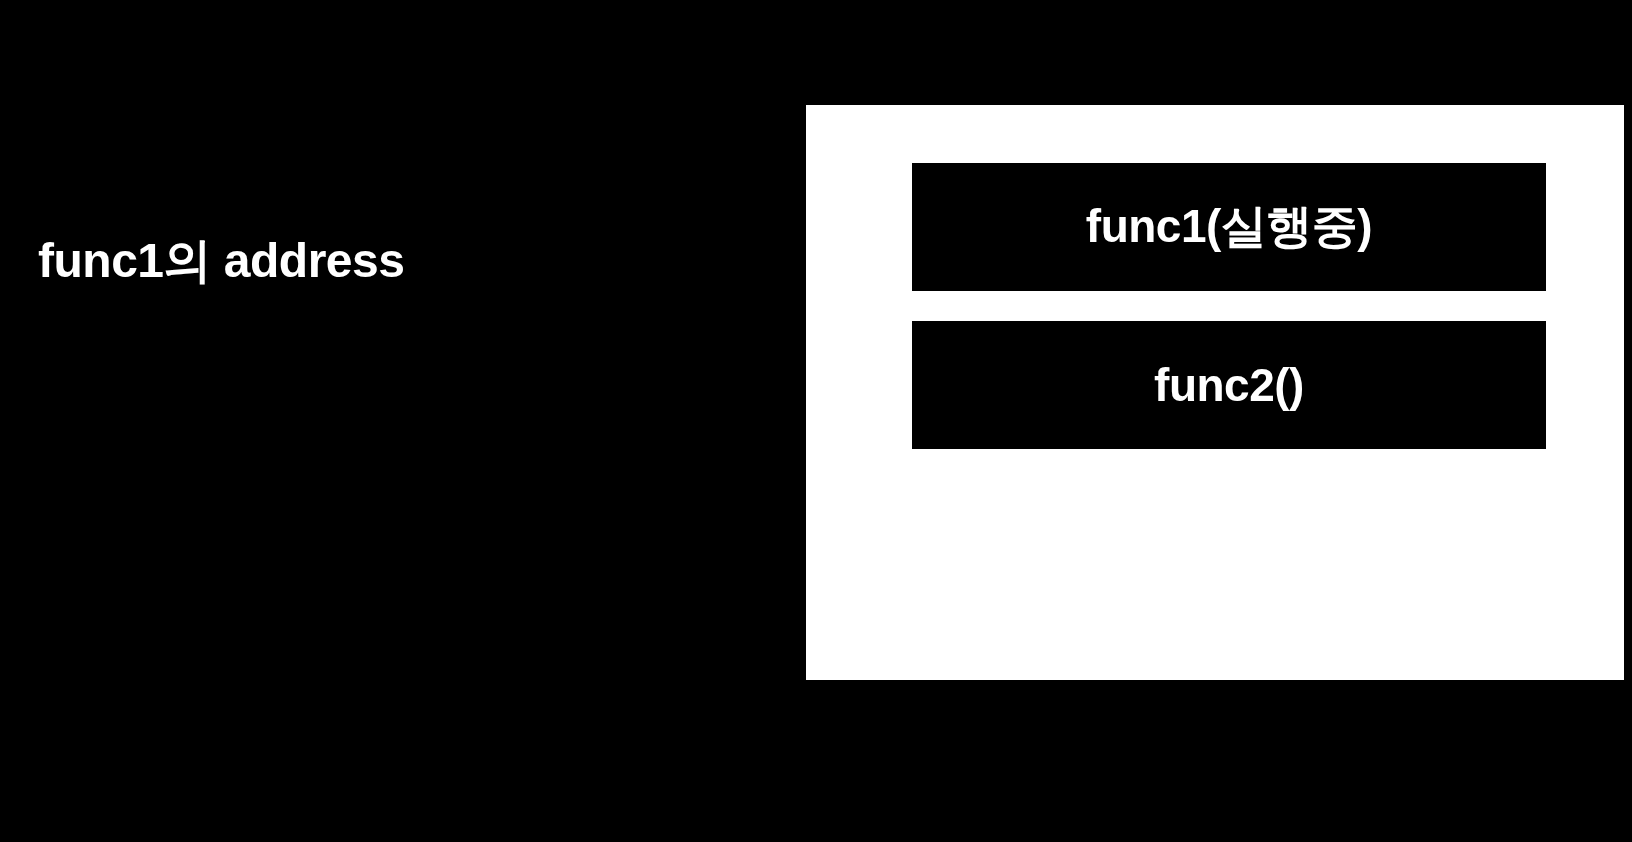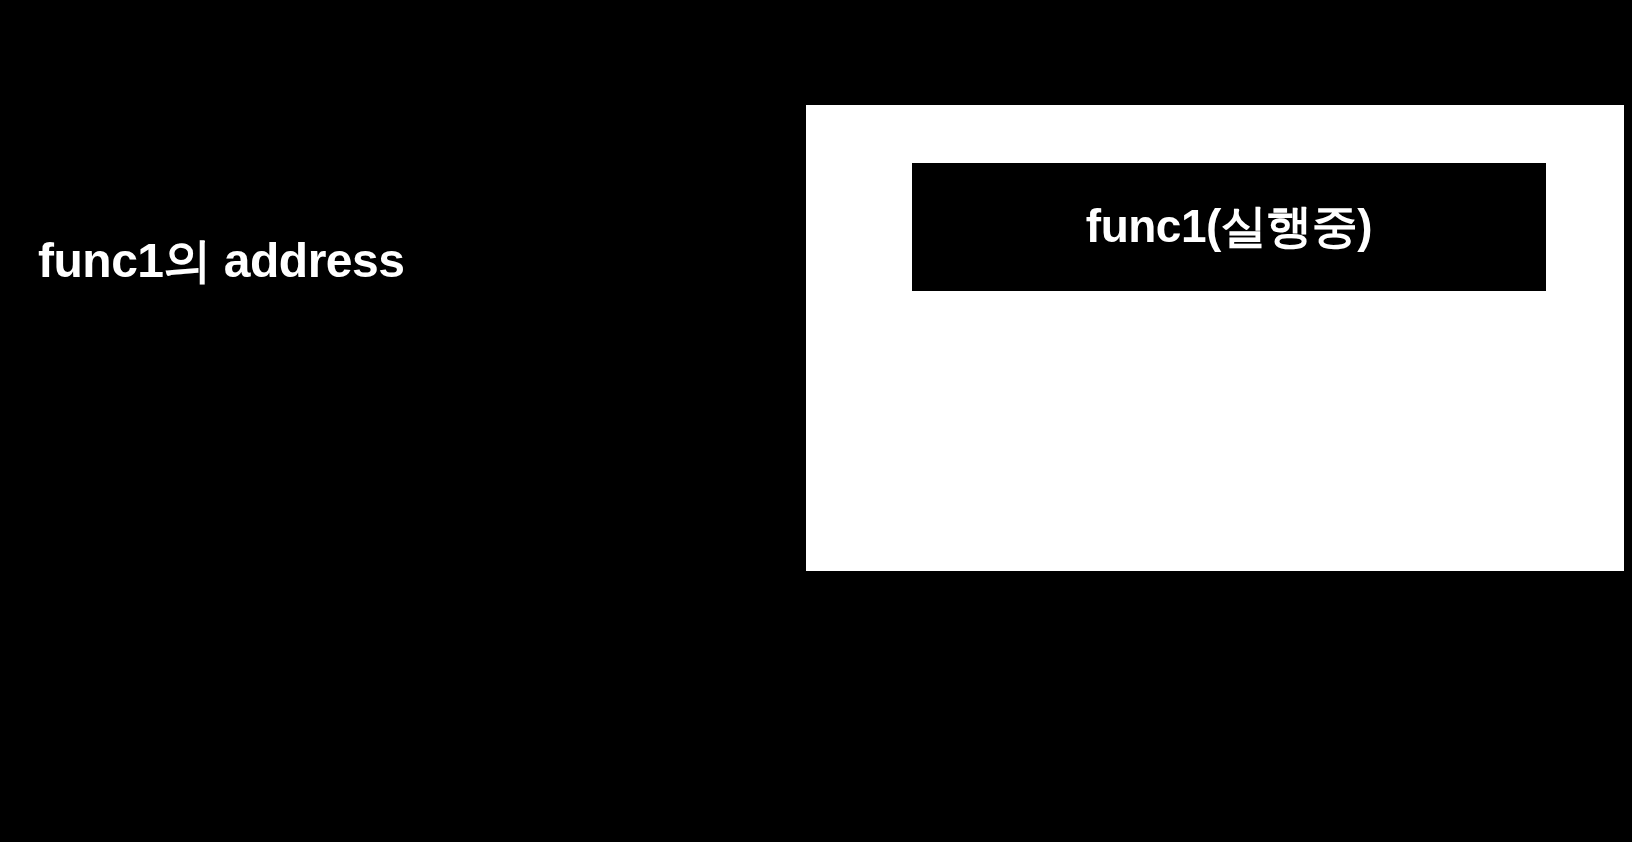--- a/index.html
+++ b/index.html
@@ -49,21 +49,21 @@
   .arrow svg {
     display: block;
   }
 
   
   .panel {
     position: absolute;
     left: 806px;
     top: 105px;
     width: 818px;
-    height: 466px;
+    height: 575px;
     background: #ffffff;
     box-sizing: border-box;
     padding: 58px 78px 58px 106px;
     display: flex;
     flex-direction: column;
     justify-content: flex-start;
     gap: 30px;
   }
 
   
@@ -89,15 +89,16 @@
 
   <div class="arrow">
     <svg width="130" height="40" viewBox="0 0 130 40" aria-hidden="true">
       <line x1="0" y1="20" x2="112" y2="20" stroke="#000000" stroke-width="6"></line>
       <polygon points="98,5 128,20 98,35" fill="#000000"></polygon>
     </svg>
   </div>
 
   <div class="panel">
     <div class="frame">func1(실행중)</div>
+    <div class="frame">func2()</div>
   </div>
 
 </div>
 
 </body></html>

